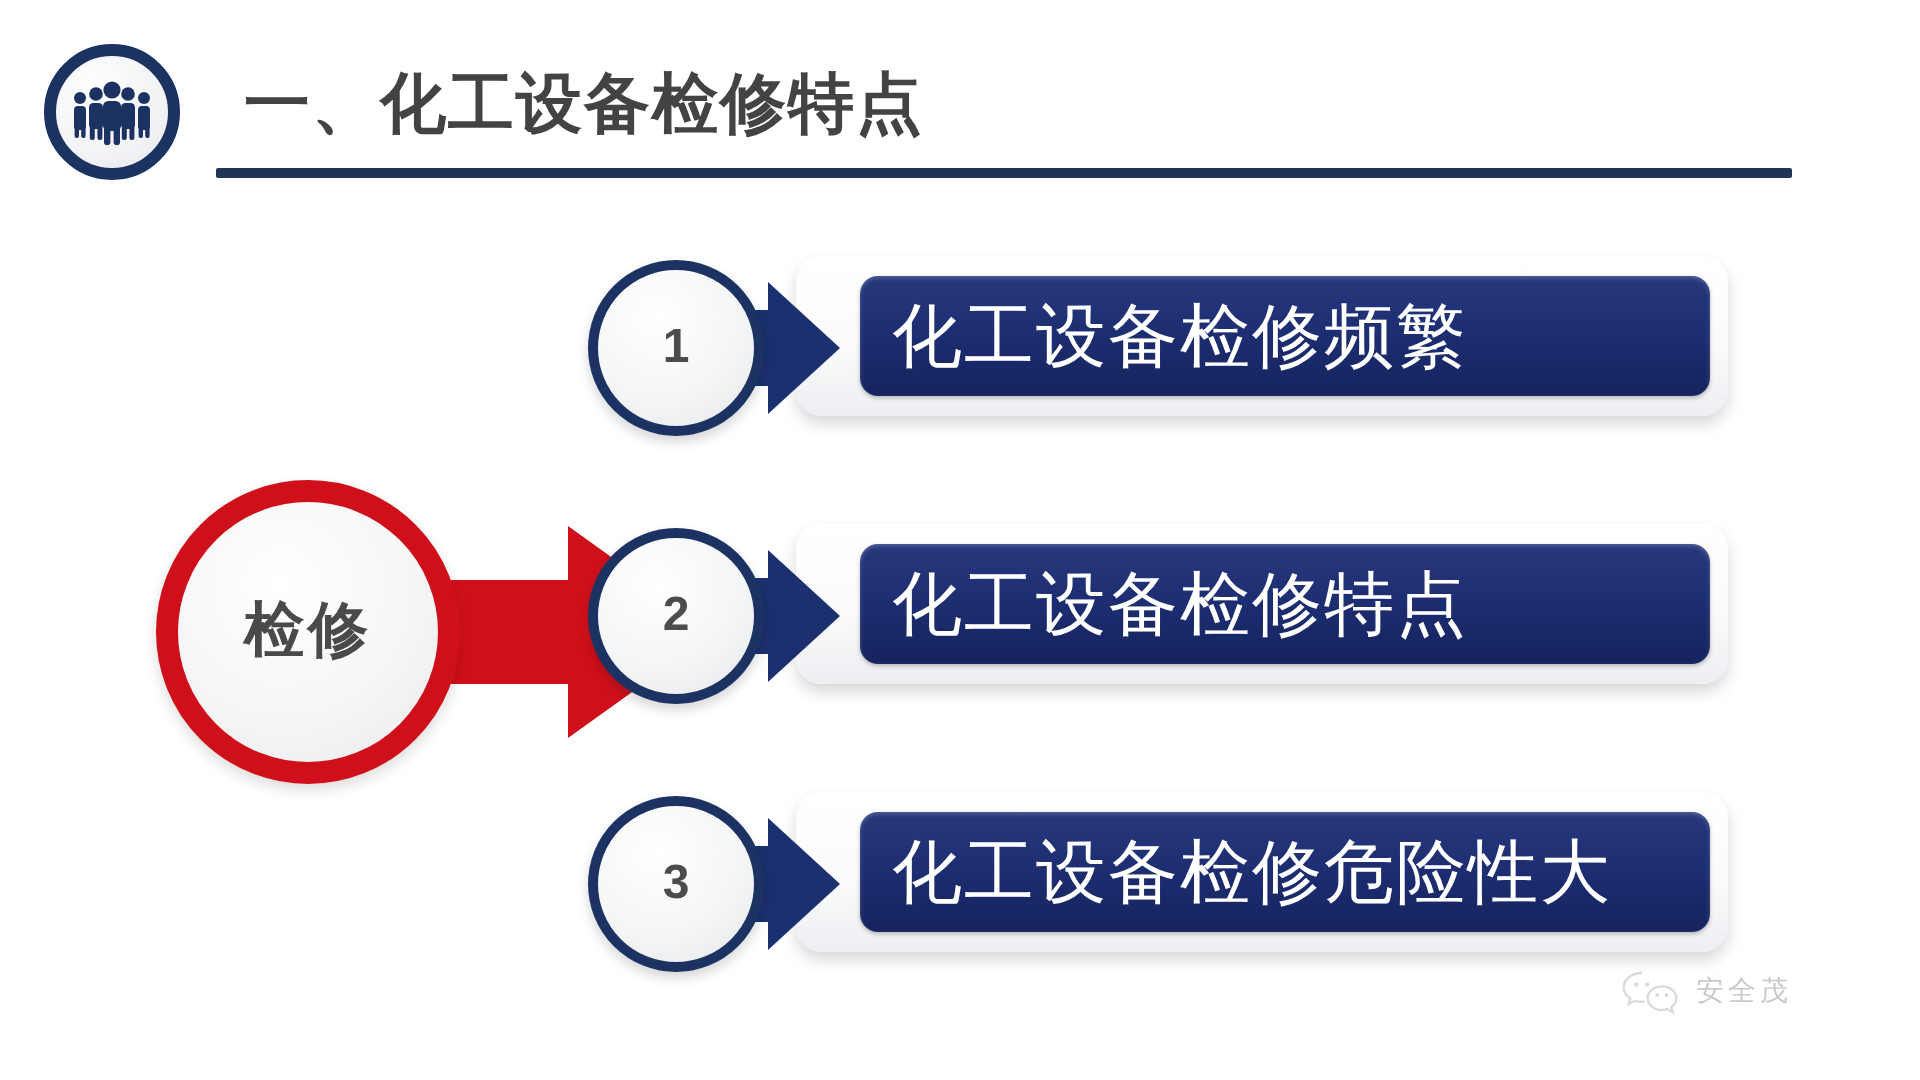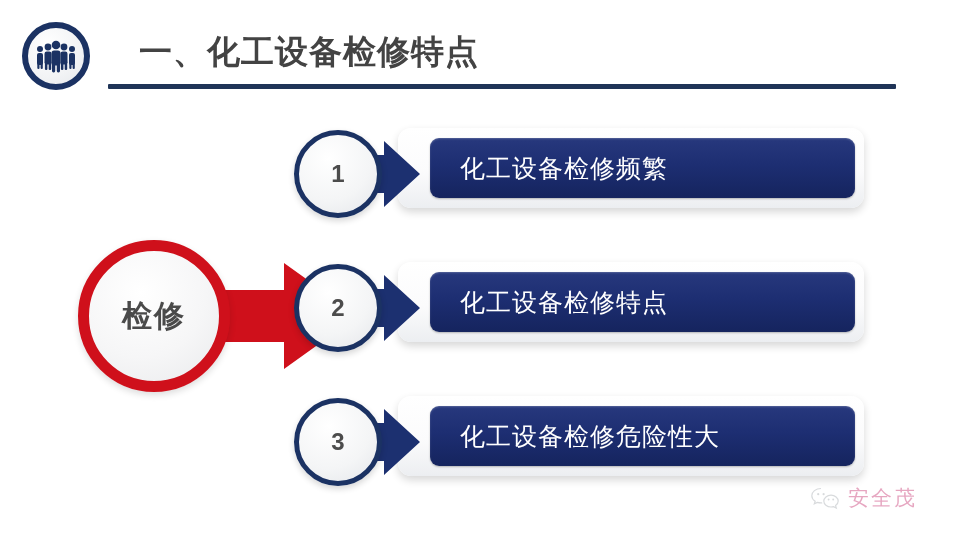--- a/index.html
+++ b/index.html
@@ -35,21 +35,20 @@
 
   .header-title {
     position: absolute;
     left: 122px;
     top: 30px;
     font-size: 33px;
     font-weight: bold;
     color: #434343;
     letter-spacing: 1px;
     white-space: nowrap;
-    margin-left: 17px;
   }
   .header-rule {
     position: absolute;
     left: 108px;
     top: 84px;
     width: 788px;
     height: 5px;
     background: #1f3457;
     border-radius: 1px;
   }
@@ -151,40 +150,40 @@
     height: 60px;
     border-radius: 9px;
     background: linear-gradient(180deg, #27387d 0%, #1d2e72 45%, #15245e 100%);
     box-shadow: inset 0 1px 2px rgba(255,255,255,0.22), 0 1px 2px rgba(0,0,0,0.25);
     display: flex;
     align-items: center;
     box-sizing: border-box;
     z-index: 2;
   }
   .bar-label {
-    margin-left: 30px;
-    font-size: 25px;
+    margin-left: 16px;
+    font-size: 35px;
     color: #ffffff;
     letter-spacing: 1px;
     white-space: nowrap;
   }
 
   
   .watermark {
     position: absolute;
     left: 810px;
     top: 484px;
     display: flex;
     align-items: center;
     opacity: 0.38;
   }
   .wm-text {
     margin-left: 8px;
-    font-size: 21px;
-    color: #be185d;
+    font-size: 14px;
+    color: #737373;
     letter-spacing: 2px;
     white-space: nowrap;
   }
 </style>
 </head>
 <body>
 
 <div id="slide">
 
   <div class="header-icon">

